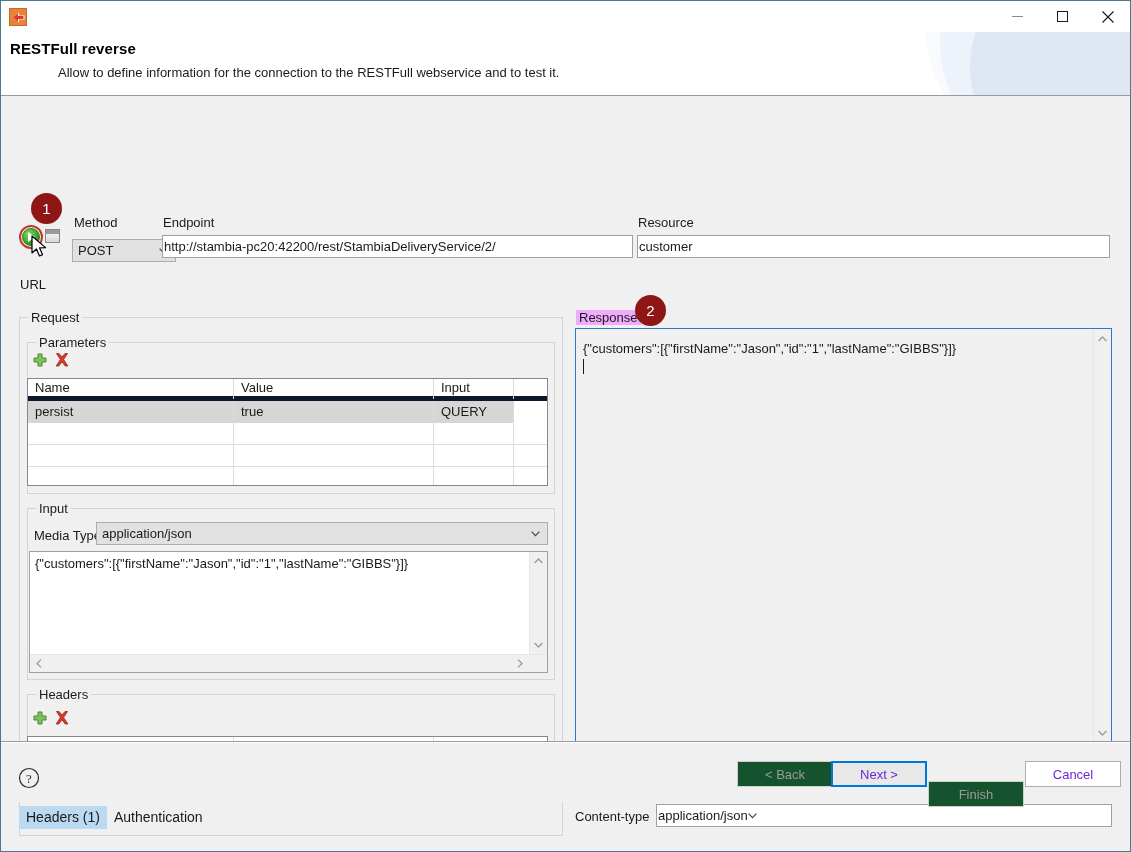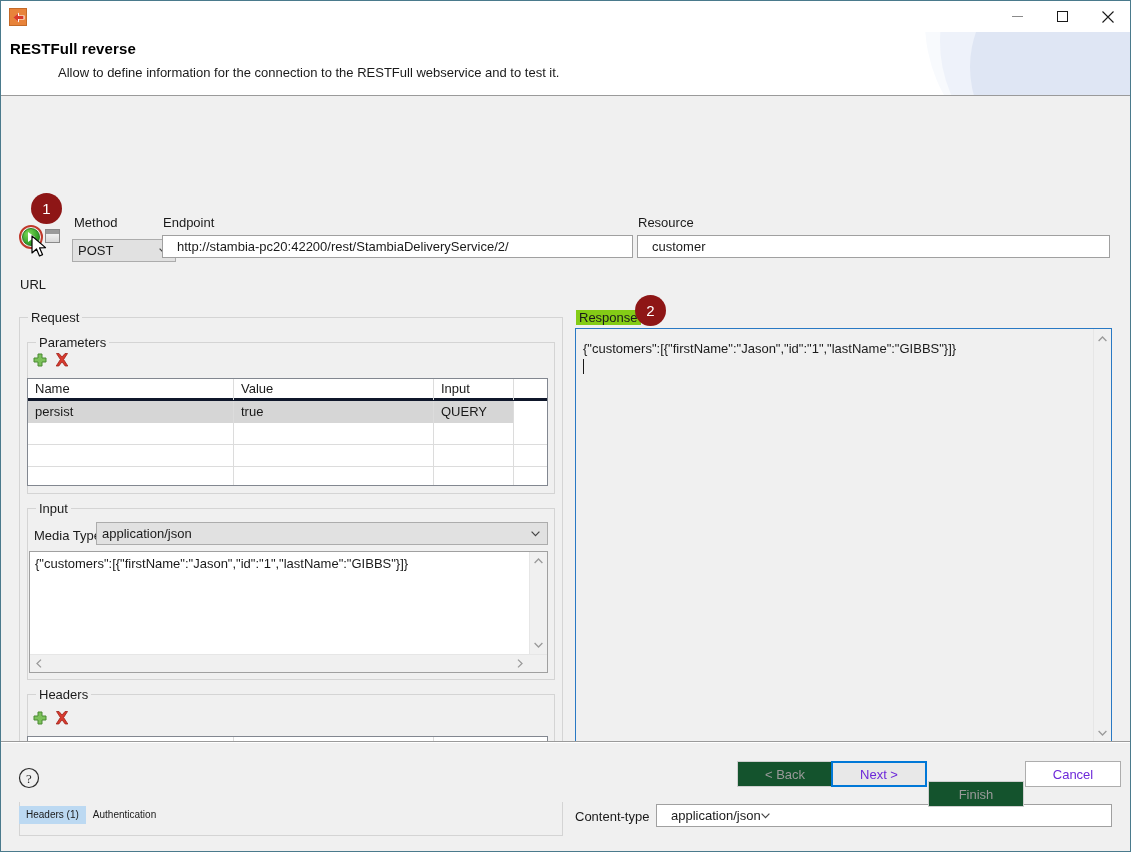--- a/index.html
+++ b/index.html
@@ -199,21 +199,21 @@
     right: 7px; top: 8px;
   }
   .textinput {
     position: absolute;
     box-sizing: border-box;
     background: #ffffff;
     border: 1px solid #a0a0a0;
     height: 23px;
     display: flex;
     align-items: center;
-    padding-left: 14px;
+    padding-left: 1px;
     font-size: 13px;
     color: #1a1a1a;
   }
   .readonlyinput {
     background: #f0f0f0;
   }
 
   
   .group {
     position: absolute;
@@ -242,21 +242,21 @@
     background: #ffffff;
     border: 1px solid #828790;
     overflow: hidden;
   }
   .tbl .row {
     display: flex;
     height: 22px;
     align-items: center;
     box-sizing: border-box;
   }
-  .tbl .row.hdr { border-bottom: 3px solid #0f172a; }
+  .tbl .row.hdr { border-bottom: 5px solid #0f172a; }
   .tbl .row.sel { background: #d6d6d6; }
   .tbl .cell {
     box-sizing: border-box;
     height: 22px;
     line-height: 22px;
     padding-left: 7px;
     font-size: 13px;
     color: #1a1a1a;
     border-right: 1px solid #dcdcdc;
     overflow: hidden;
@@ -291,21 +291,21 @@
     left: 0; right: 0; bottom: 0;
     height: 17px;
     background: #f0f0f0;
     border-top: 1px solid #e6e6e6;
   }
   .arrow-g { position: absolute; }
 
   
   .tabstrip { position: absolute; display: flex; align-items: flex-end; }
   .tab {
-    font-size: 10px;
+    font-size: 14px;
     padding: 3px 7px 4px 7px;
     color: #1a1a1a;
   }
   .tab.active { background: #bcd9f2; }
 
   
   #response-box {
     position: absolute;
     box-sizing: border-box;
     background: #f0f0f0;
@@ -544,21 +544,21 @@
         <div class="cell" style="width:200px;"></div>
         <div class="cell" style="width:113px;border-right:none;"></div>
       </div>
     </div>
 
     <div class="tabstrip" style="left:18px; top:710px;">
       <div class="tab active">Headers (1)</div>
       <div class="tab">Authentication</div>
     </div>
 
-    <div class="field-label" style="left:575px; top:214px; background:#84cc16; padding:0 3px; z-index:3;">Response</div>
+    <div class="field-label" style="left:575px; top:214px; background:#f0abfc; padding:0 3px; z-index:3;">Response</div>
     <div id="badge-2">2</div>
 
     <div id="response-box" style="left:574px; top:232px; width:537px; height:416px;">
       <div class="content">{"customers":[{"firstName":"Jason","id":"1","lastName":"GIBBS"}]}</div>
       <div id="response-caret"></div>
       <div class="sbar-v" style="background:#f0f0f0;">
         <svg class="arrow-g" style="left:4px; top:7px;" width="9" height="6" viewBox="0 0 9 6">
           <path d="M0.6 5 L4.5 1 L8.4 5" stroke="#9a9a9a" stroke-width="1.3" fill="none"></path>
         </svg>
         <svg class="arrow-g" style="left:4px; bottom:7px;" width="9" height="6" viewBox="0 0 9 6">

